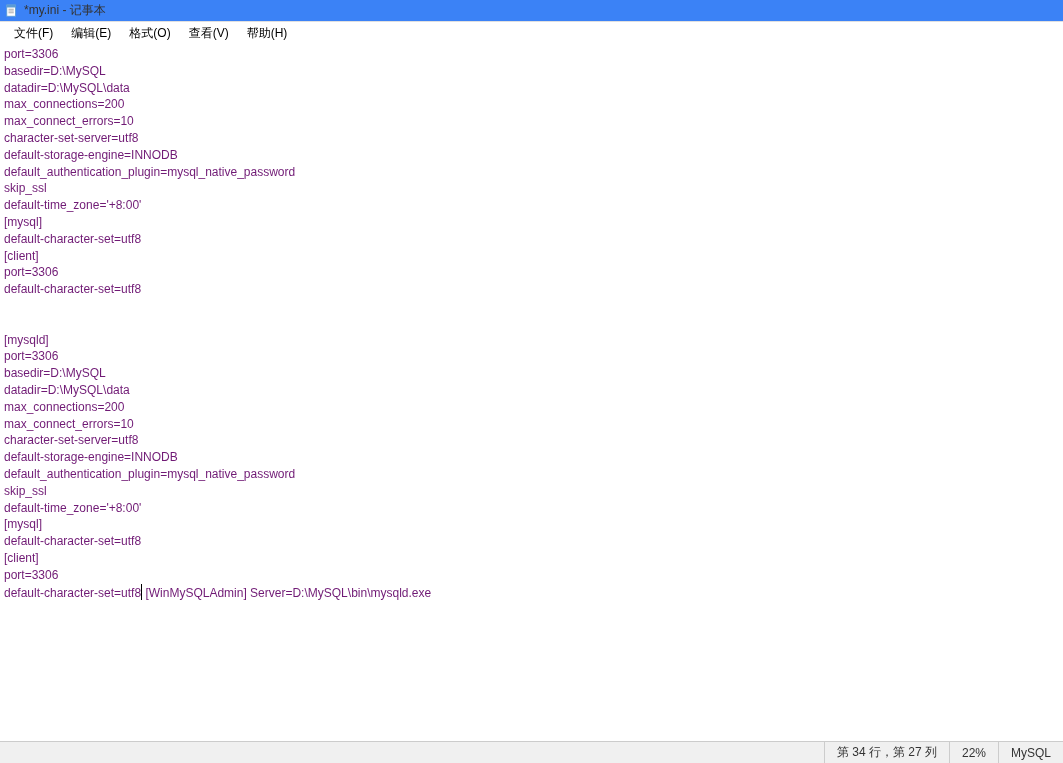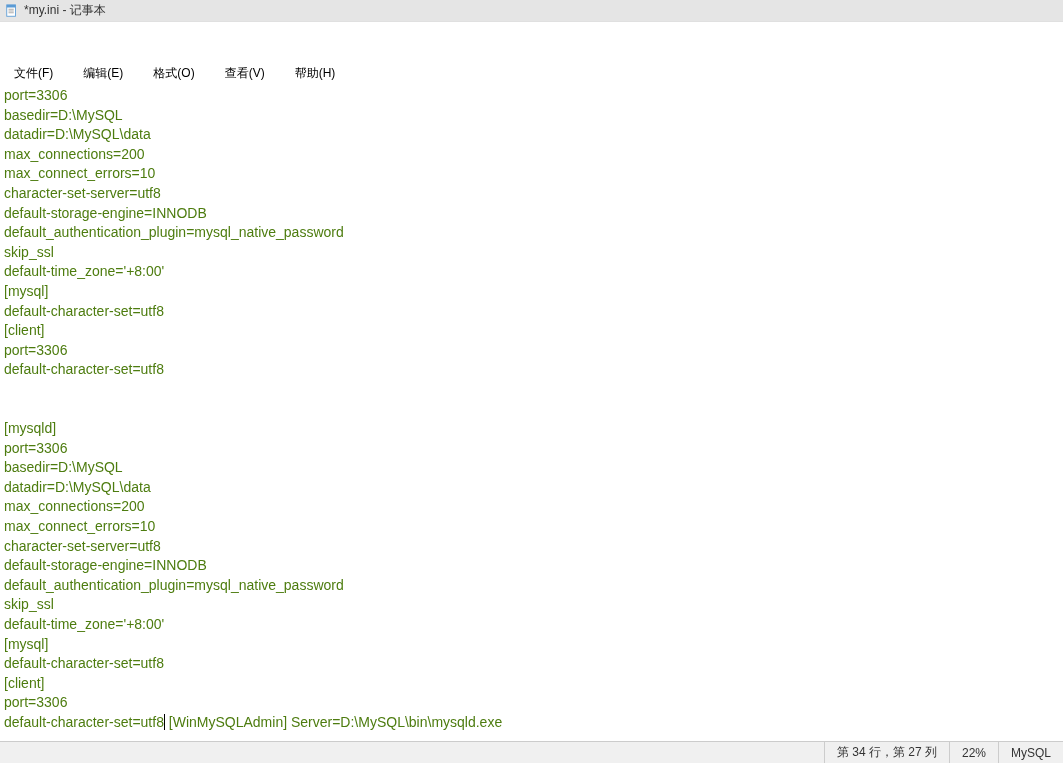--- a/index.html
+++ b/index.html
@@ -15,21 +15,21 @@
       height: 763px;
       overflow: hidden;
       display: flex;
       flex-direction: column;
     }
     .title-bar {
       height: 22px;
       display: flex;
       align-items: center;
       padding: 2px 4px;
-      background: #e5e5e5;
+      background: #3b82f6;
       border-bottom: 1px solid #e0e0e0;
     }
     .notepad-icon {
       width: 16px;
       height: 16px;
       margin-right: 4px;
       display: inline-flex;
       align-items: center;
       justify-content: center;
     }
@@ -40,36 +40,35 @@
     .title-text {
       font-size: 12px;
       color: #333;
     }
     .menu-bar {
       height: 22px;
       display: flex;
       align-items: center;
       padding: 0 6px;
       background: #ffffff;
-      gap: 14px;
-      margin-top: 40px;
+      gap: 2px;
     }
     .menu-item {
       padding: 2px 8px;
       font-size: 12px;
       color: #000;
       cursor: default;
     }
     .content-area {
       flex: 1;
       padding: 2px 4px;
       font-family: "Microsoft YaHei", "SimSun", sans-serif;
-      font-size: 14px;
+      font-size: 12px;
       line-height: 1.4;
-      color: #4d7c0f;
+      color: #701a75;
       white-space: pre-wrap;
       overflow: auto;
       background: #ffffff;
     }
     .status-bar {
       height: 22px;
       display: flex;
       align-items: center;
       justify-content: flex-end;
       border-top: 1px solid #ccc;

